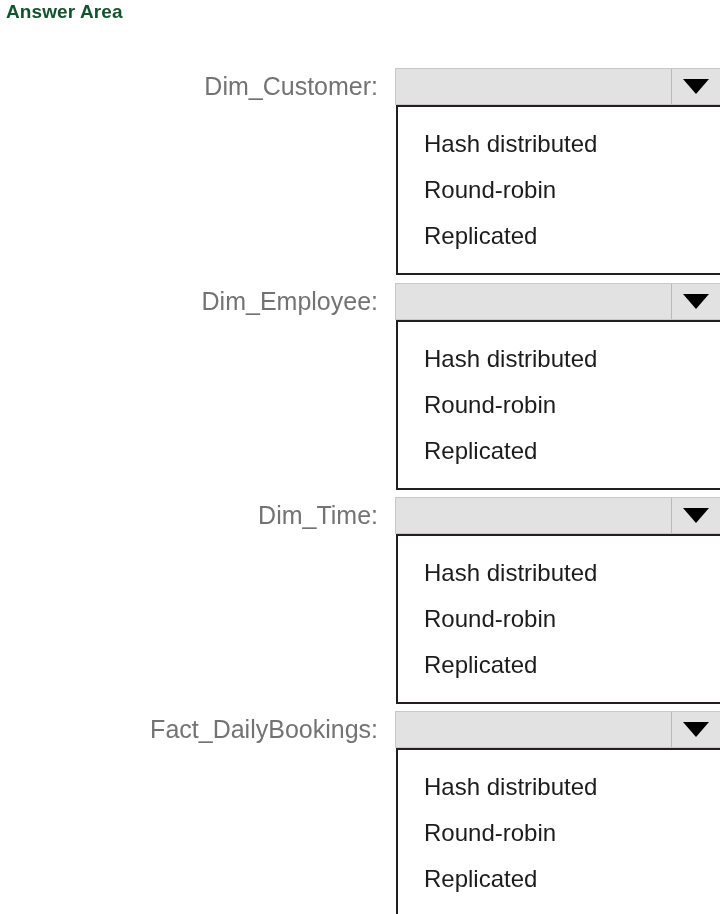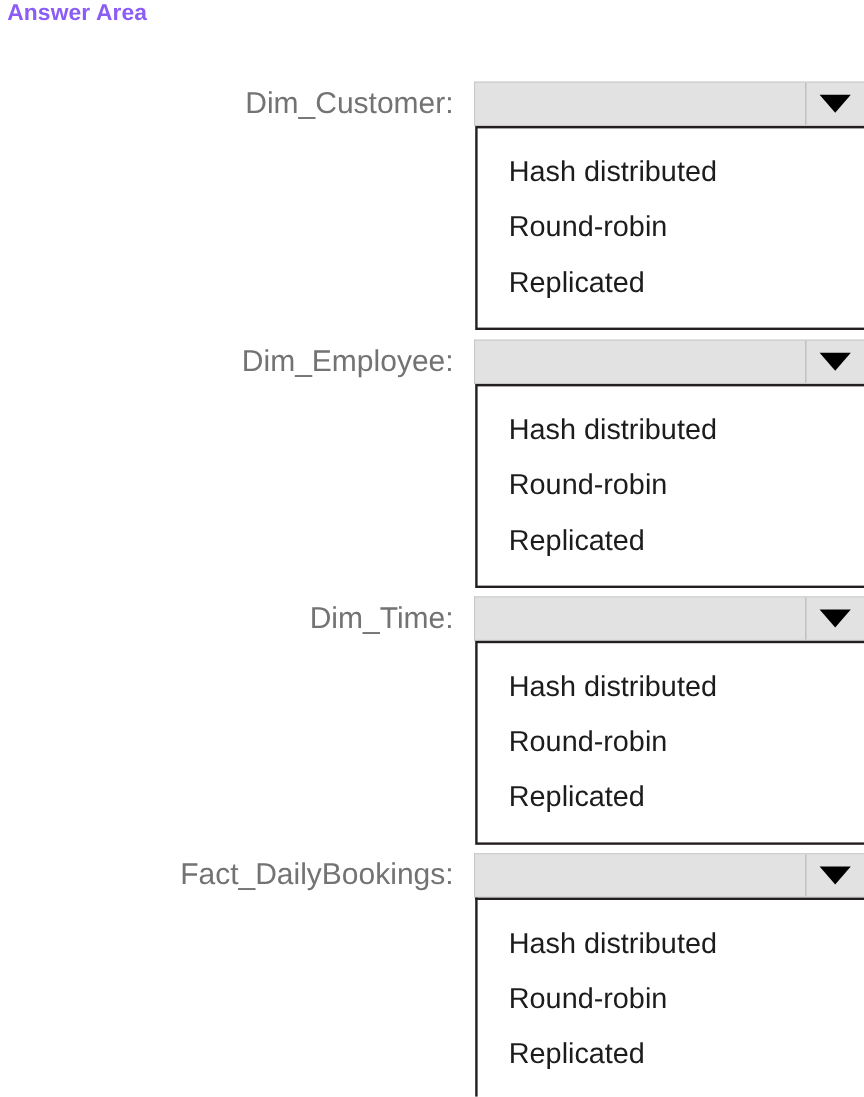--- a/index.html
+++ b/index.html
@@ -18,21 +18,21 @@
   }
 
   #page-title {
     position: absolute;
     left: 6px;
     top: 0px;
     font-size: 19px;
     font-weight: bold;
     letter-spacing: 0.1px;
     line-height: 24px;
-    color: #8b5cf6;
+    color: #14532d;
     white-space: nowrap;
   }
 
   
   .answer-row {
     position: absolute;
     left: 0;
     width: 720px;
   }
 

